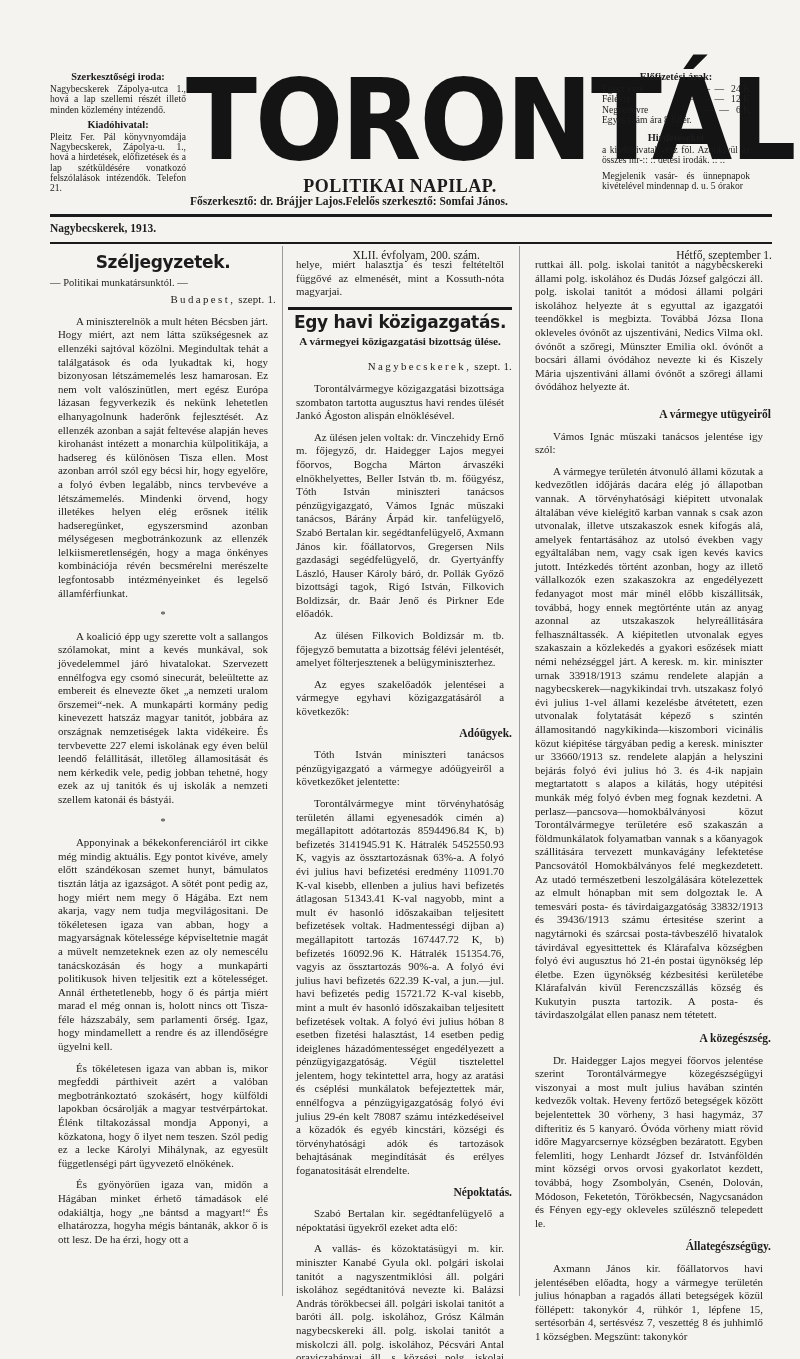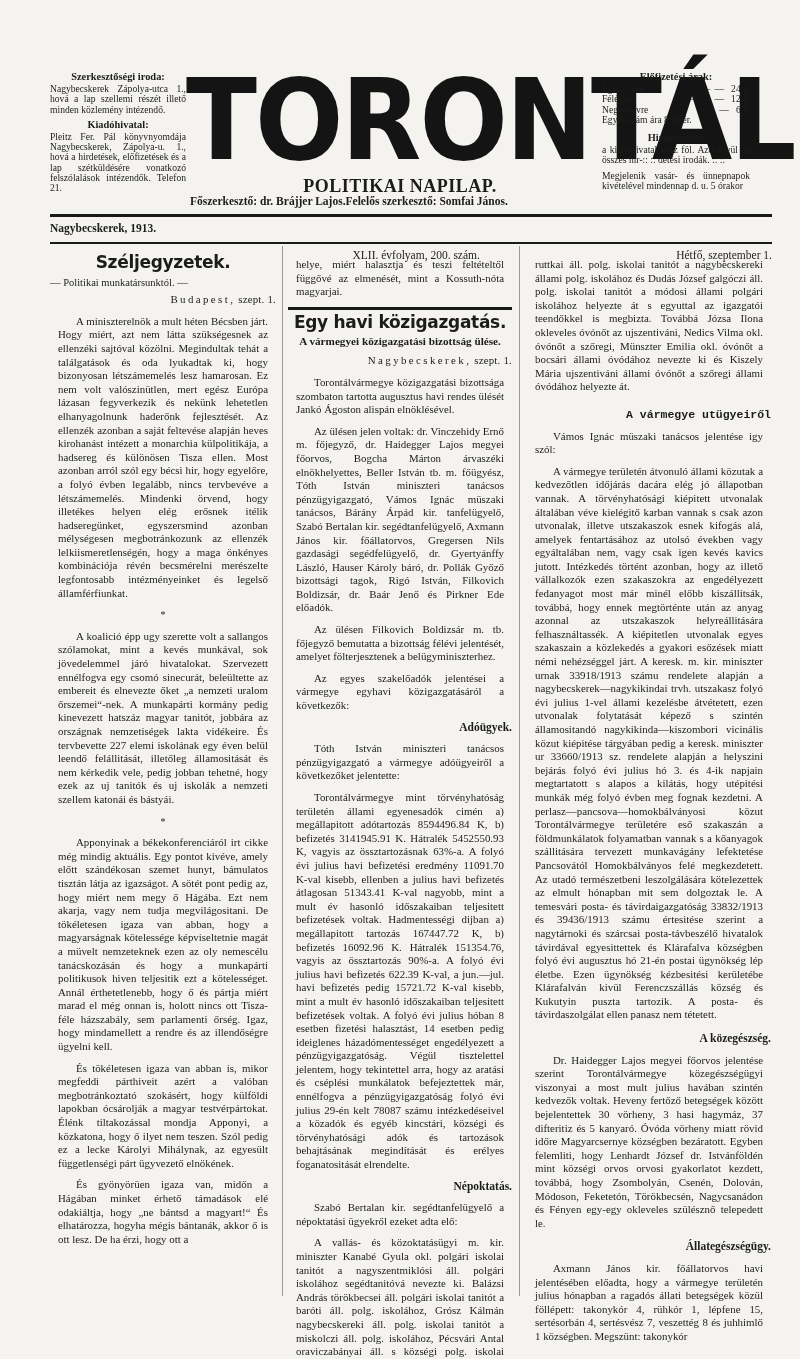--- a/index.html
+++ b/index.html
@@ -46,21 +46,21 @@
   .col3 { left: 527px; width: 244px; }
   .col-rule { position: absolute; top: 246px; width: 1px; height: 1050px; background: #9a9a9a; }
   .col p { margin: 8px; text-indent: 18px; }
   .col p.noind { text-indent: 0; }
   .h-big { font-family: "DejaVu Sans", sans-serif; font-weight: bold; font-size: 17px; text-align: center; margin: 6px 0 6px 0; letter-spacing: -0.3px; }
   .h-sub { text-align: left; font-size: 10.5px; margin: 0 0 4px 0; }
   .dateline-art { text-align: right; margin: 2px 0 4px 0; letter-spacing: 0.2px; }
   .spaced { letter-spacing: 2.4px; }
   .star { text-align: center; margin: 6px 0 6px 0; font-size: 10px; }
   .sec-head { font-weight: bold; text-align: right; margin: 6px 0 3px 0; font-size: 11.5px; }
-  .art-sub { font-weight: bold; text-align: center; font-size: 11.2px; margin: 2px 0 6px 0; line-height: 13px; }
+  .art-sub { font-weight: bold; text-align: center; font-size: 11.2px; margin: 2px 0 12px 0; line-height: 13px; }
   .art-rule { height: 3px; background: #1a1a1a; margin: 8px 0 6px 0; }
 </style>
 </head>
 <body>
 
 <div class="page">
 
   <div class="side-box left-box">
     <div class="hd">Szerkesztőségi iroda:</div>
     <p>Nagybecskerek Zápolya-utca 1., hová a lap szellemi részét illető minden közlemény intézendő.</p>
@@ -135,21 +135,21 @@
     <div class="sec-head">Adóügyek.</div>
     <p>Tóth István miniszteri tanácsos pénzügyigazgató a vármegye adóügyeiről a következőket jelentette:</p>
     <p>Torontálvármegye mint törvényhatóság területén állami egyenesadók cimén a) megállapitott adótartozás 8594496.84 K, b) befizetés 3141945.91 K. Hátralék 5452550.93 K, vagyis az össztartozásnak 63%-a. A folyó évi julius havi befizetési eredmény 11091.70 K-val kisebb, ellenben a julius havi befizetés átlagosan 51343.41 K-val nagyobb, mint a mult év hasonló időszakaiban teljesitett befizetések voltak. Hadmentességi dijban a) megállapitott tartozás 167447.72 K, b) befizetés 16092.96 K. Hátralék 151354.76, vagyis az össztartozás 90%-a. A folyó évi julius havi befizetés 622.39 K-val, a jun.—jul. havi befizetés pedig 15721.72 K-val kisebb, mint a mult év hasonló időszakaiban teljesitett befizetések voltak. A folyó évi julius hóban 8 esetben fizetési halasztást, 14 esetben pedig ideiglenes házadómentességet engedélyezett a pénzügyigazgatóság. Végül tisztelettel jelentem, hogy tekintettel arra, hogy az aratási és cséplési munkálatok befejeztettek már, ennélfogva a pénzügyigazgatóság folyó évi julius 29-én kelt 78087 számu intézkedéseivel a közadók és egyéb kincstári, községi és törvényhatósági adók és tartozások behajtásának megindítását és erélyes foganatositását elrendelte.</p>
     <div class="sec-head">Népoktatás.</div>
     <p>Szabó Bertalan kir. segédtanfelügyelő a népoktatási ügyekről ezeket adta elő:</p>
     <p>A vallás- és közoktatásügyi m. kir. miniszter Kanabé Gyula okl. polgári iskolai tanitót a nagyszentmiklósi áll. polgári iskolához segédtanitóvá nevezte ki. Balázsi András törökbecsei áll. polgári iskolai tanitót a baróti áll. polg. iskolához, Grósz Kálmán nagybecskereki áll. polg. iskolai tanitót a miskolczi áll. polg. iskolához, Pécsvári Antal oraviczabányai áll. s községi polg. iskolai tanitót a nagybecskereki áll. polg. iskolához, Páczner Jenő</p>
   </div>
 
   <div class="col col3">
     <p class="noind">ruttkai áll. polg. iskolai tanitót a nagybecskereki állami polg. iskolához és Dudás József galgóczi áll. polg. iskolai tanitót a módosi állami polgári iskolához helyezte át s egyuttal az igazgatói teendőkkel is megbizta. Továbbá Józsa Ilona okleveles óvónőt az ujszentiváni, Nedics Vilma okl. óvónőt a szőregi, Münszter Emilia okl. óvónőt a bocsári állami óvódához nevezte ki és Kiszely Mária ujszentiváni állami óvónőt a szőregi állami óvódához helyezte át.</p>
-    <div class="sec-head" style="margin-top:14px;font-family:Liberation Mono, monospace;">A vármegye utügyeiről</div>
+    <div class="sec-head" style="margin-top:14px;">A vármegye utügyeiről</div>
     <p>Vámos Ignác müszaki tanácsos jelentése igy szól:</p>
     <p>A vármegye területén átvonuló állami közutak a kedvezőtlen időjárás dacára elég jó állapotban vannak. A törvényhatósági kiépitett utvonalak általában véve kielégitő karban vannak s csak azon utvonalak, illetve utszakaszok esnek kifogás alá, amelyek fentartásához az utolsó években vagy egyáltalában nem, vagy csak igen kevés kavics jutott. Intézkedés történt azonban, hogy az illető vállalkozók ezen szakaszokra az engedélyezett fedanyagot most már minél előbb kiszállitsák, továbbá, hogy ennek megtörténte után az anyag azonnal az utszakaszok helyreállitására felhasználtassék. A kiépitetlen utvonalak egyes szakaszain a közlekedés a gyakori esőzések miatt némi nehézséggel járt. A keresk. m. kir. miniszter urnak 33918/1913 számu rendelete alapján a nagybecskerek—nagykikindai trvh. utszakasz folyó évi julius 1-vel állami kezelésbe átvétetett, ezen utvonalak folytatását képező s szintén államositandó nagykikinda—kiszombori vicinális közut kiépitése tárgyában pedig a keresk. miniszter ur 33660/1913 sz. rendelete alapján a helyszini bejárás folyó évi julius hó 3. és 4-ik napjain megtartatott s alapos a kilátás, hogy utépitési munkák még folyó évben meg fognak kezdetni. A perlasz—pancsova—homokbálványosi közut Torontálvármegye területére eső szakaszán a földmunkálatok folyamatban vannak s a kőanyagok szállitására tervezett munkavágány lefektetése Pancsovától Homokbálványos felé megkezdetett. Az utadó természetbeni leszolgálására kötelezettek az elmult hónapban mit sem dolgoztak le. A temesvári posta- és távirdaigazgatóság 33832/1913 és 39436/1913 számu értesitése szerint a nagytárnoki és szárcsai posta-távbeszélő hivatalok távirdával egyesittettek és Klárafalva községben folyó évi augusztus hó 21-én postai ügynökség lép életbe. Ezen ügynökség kézbesitési kerületébe Klárafalván kivül Ferenczszállás község és Kukutyin puszta tartozik. A posta- és távirdaszolgálat ellen panasz nem tétetett.</p>
     <div class="sec-head" style="margin-top:10px;">A közegészség.</div>
     <p>Dr. Haidegger Lajos megyei főorvos jelentése szerint Torontálvármegye közegészségügyi viszonyai a most mult julius havában szintén kedvezők voltak. Heveny fertőző betegségek között bejelentettek 30 vörheny, 3 hasi hagymáz, 37 difteritiz és 5 kanyaró. Óvóda vörheny miatt rövid időre Magyarcsernye községben bezáratott. Egyben felemliti, hogy Lenhardt József dr. Istvánföldén mint községi orvos orvosi gyakorlatot kezdett, továbbá, hogy Zsombolyán, Csenén, Dolován, Módoson, Feketetón, Törökbecsén, Nagycsanádon és Fényen egy-egy okleveles szülésznő telepedett le.</p>
     <div class="sec-head" style="margin-top:10px;">Állategészségügy.</div>
     <p>Axmann János kir. főállatorvos havi jelentésében előadta, hogy a vármegye területén julius hónapban a ragadós állati betegségek közül föllépett: takonykór 4, rühkór 1, lépfene 15, sertésorbán 4, sertésvész 7, veszettég 8 és juhhimlő 1 községben. Megszünt: takonykór</p>
   </div>
 
 </div>
 

